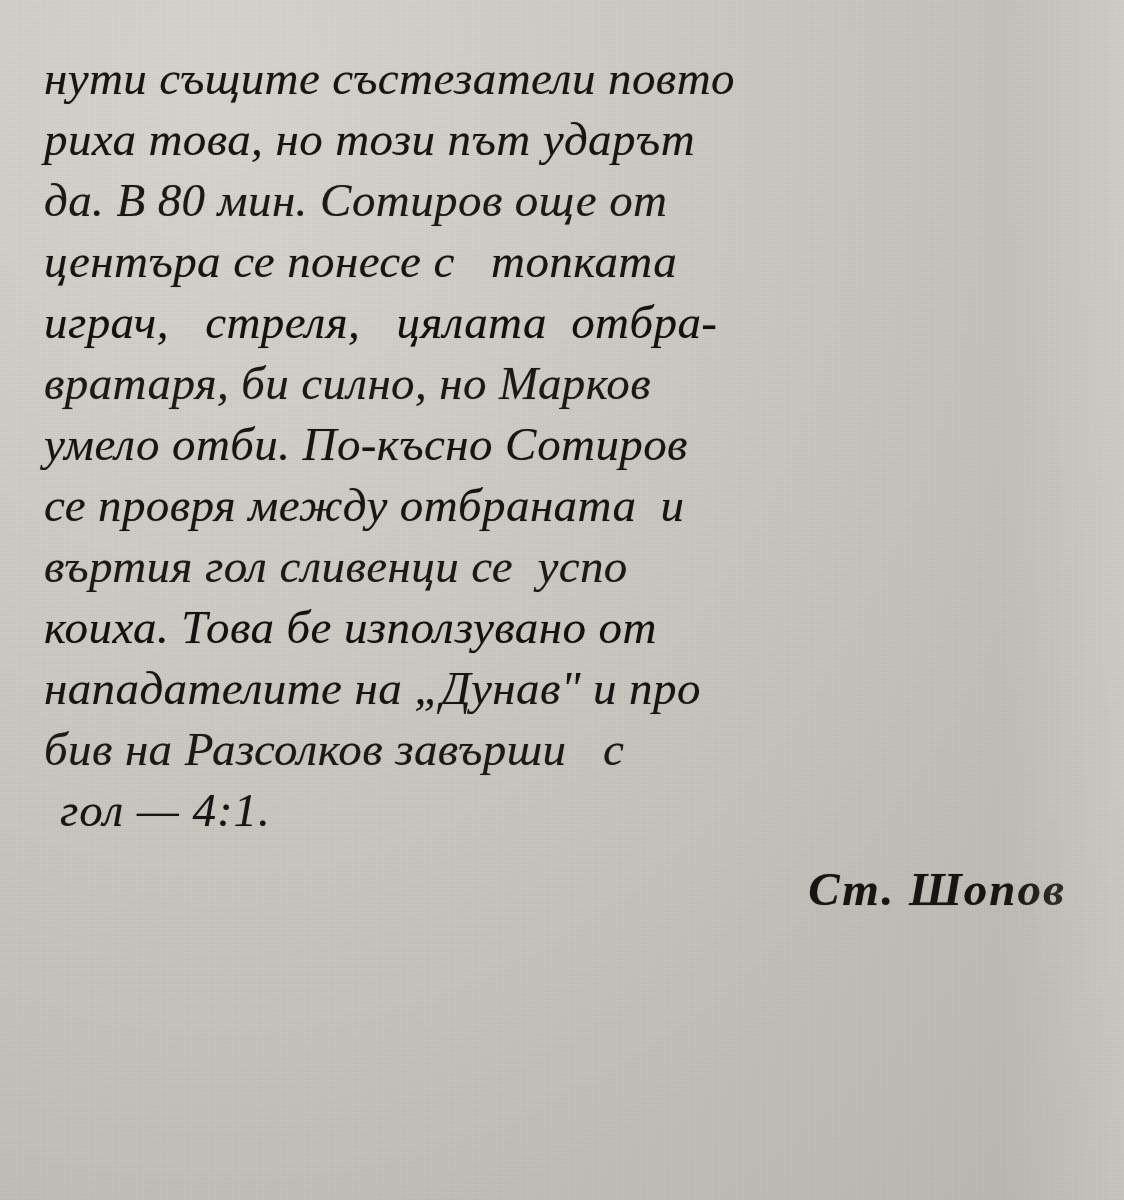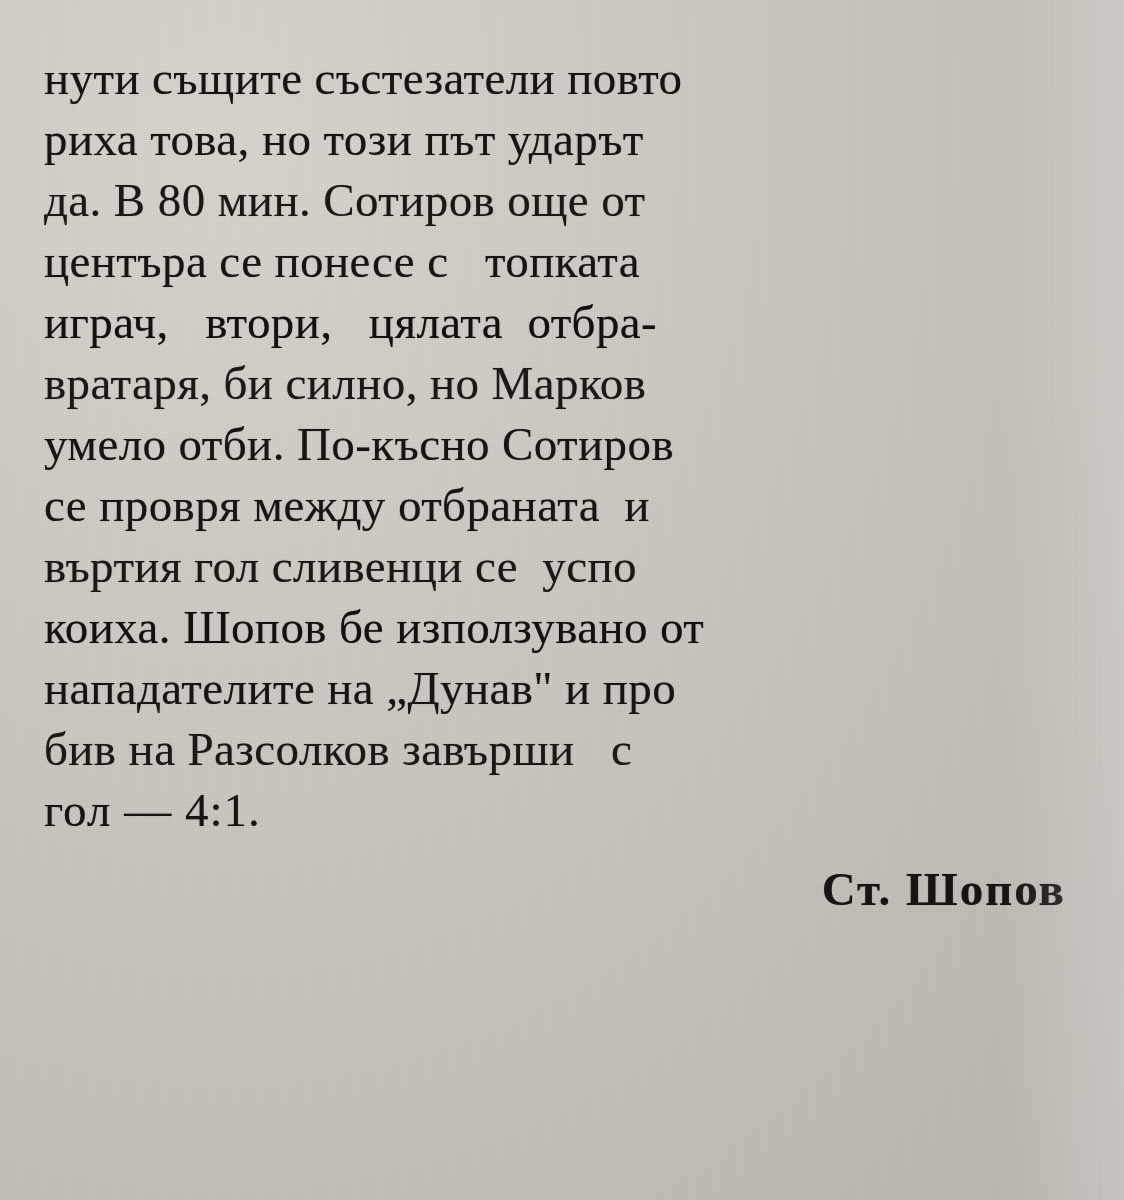--- a/index.html
+++ b/index.html
@@ -8,20 +8,21 @@
     background: #b9b6b0;
   }
   #page {
     position: relative;
     width: 1124px;
     height: 1200px;
     overflow: hidden;
     background:
       radial-gradient(ellipse at 20% 10%, #d9d6cf 0%, #cfccc5 35%, #c4c1ba 70%, #bbb8b1 100%);
     font-family: "Liberation Serif", serif;
+    font-style: italic;
   }
   
   #grain {
     position: absolute;
     inset: 0;
     pointer-events: none;
     background-image:
       repeating-linear-gradient(0deg, rgba(0,0,0,0.030) 0px, rgba(0,0,0,0.030) 1px, rgba(255,255,255,0.025) 1px, rgba(255,255,255,0.025) 2px),
       repeating-linear-gradient(90deg, rgba(0,0,0,0.022) 0px, rgba(0,0,0,0.022) 1px, rgba(255,255,255,0.018) 1px, rgba(255,255,255,0.018) 3px);
     opacity: 0.85;
@@ -54,41 +55,42 @@
   
   .line.sig {
     text-align: right;
     font-weight: bold;
     padding-top: 18px;
     padding-right: 14px;
     letter-spacing: 2px;
   }
   .line.last {
     letter-spacing: 1px;
+    margin-left: 16px;
   }
   
   .line:nth-child(3n) { color: #1b1916; }
   .line:nth-child(5n) { color: #121110; }
 </style>
 </head>
 <body>
 
 <div id="page">
 
   <div id="column">
     <div class="line">нути същите състезатели повто</div>
     <div class="line">риха това, но този път ударът</div>
     <div class="line">да. В 80 мин. Сотиров още от</div>
     <div class="line">центъра се понесе с   топката</div>
-    <div class="line">играч,   втори,   цялата  отбра-</div>
+    <div class="line">играч,   стреля,   цялата  отбра-</div>
     <div class="line">вратаря, би силно, но Марков</div>
     <div class="line">умело отби. По-късно Сотиров</div>
     <div class="line">се провря между отбраната  и</div>
     <div class="line">въртия гол сливенци се  успо</div>
-    <div class="line">коиха. Шопов бе използувано от</div>
+    <div class="line">коиха. Това бе използувано от</div>
     <div class="line">нападателите на „Дунав" и про</div>
     <div class="line">бив на Разсолков завърши   с</div>
     <div class="line last">гол — 4:1.</div>
     <div class="line sig">Ст. Шопов</div>
   </div>
 
   <div id="band"></div>
   <div id="grain"></div>
 </div>
 

